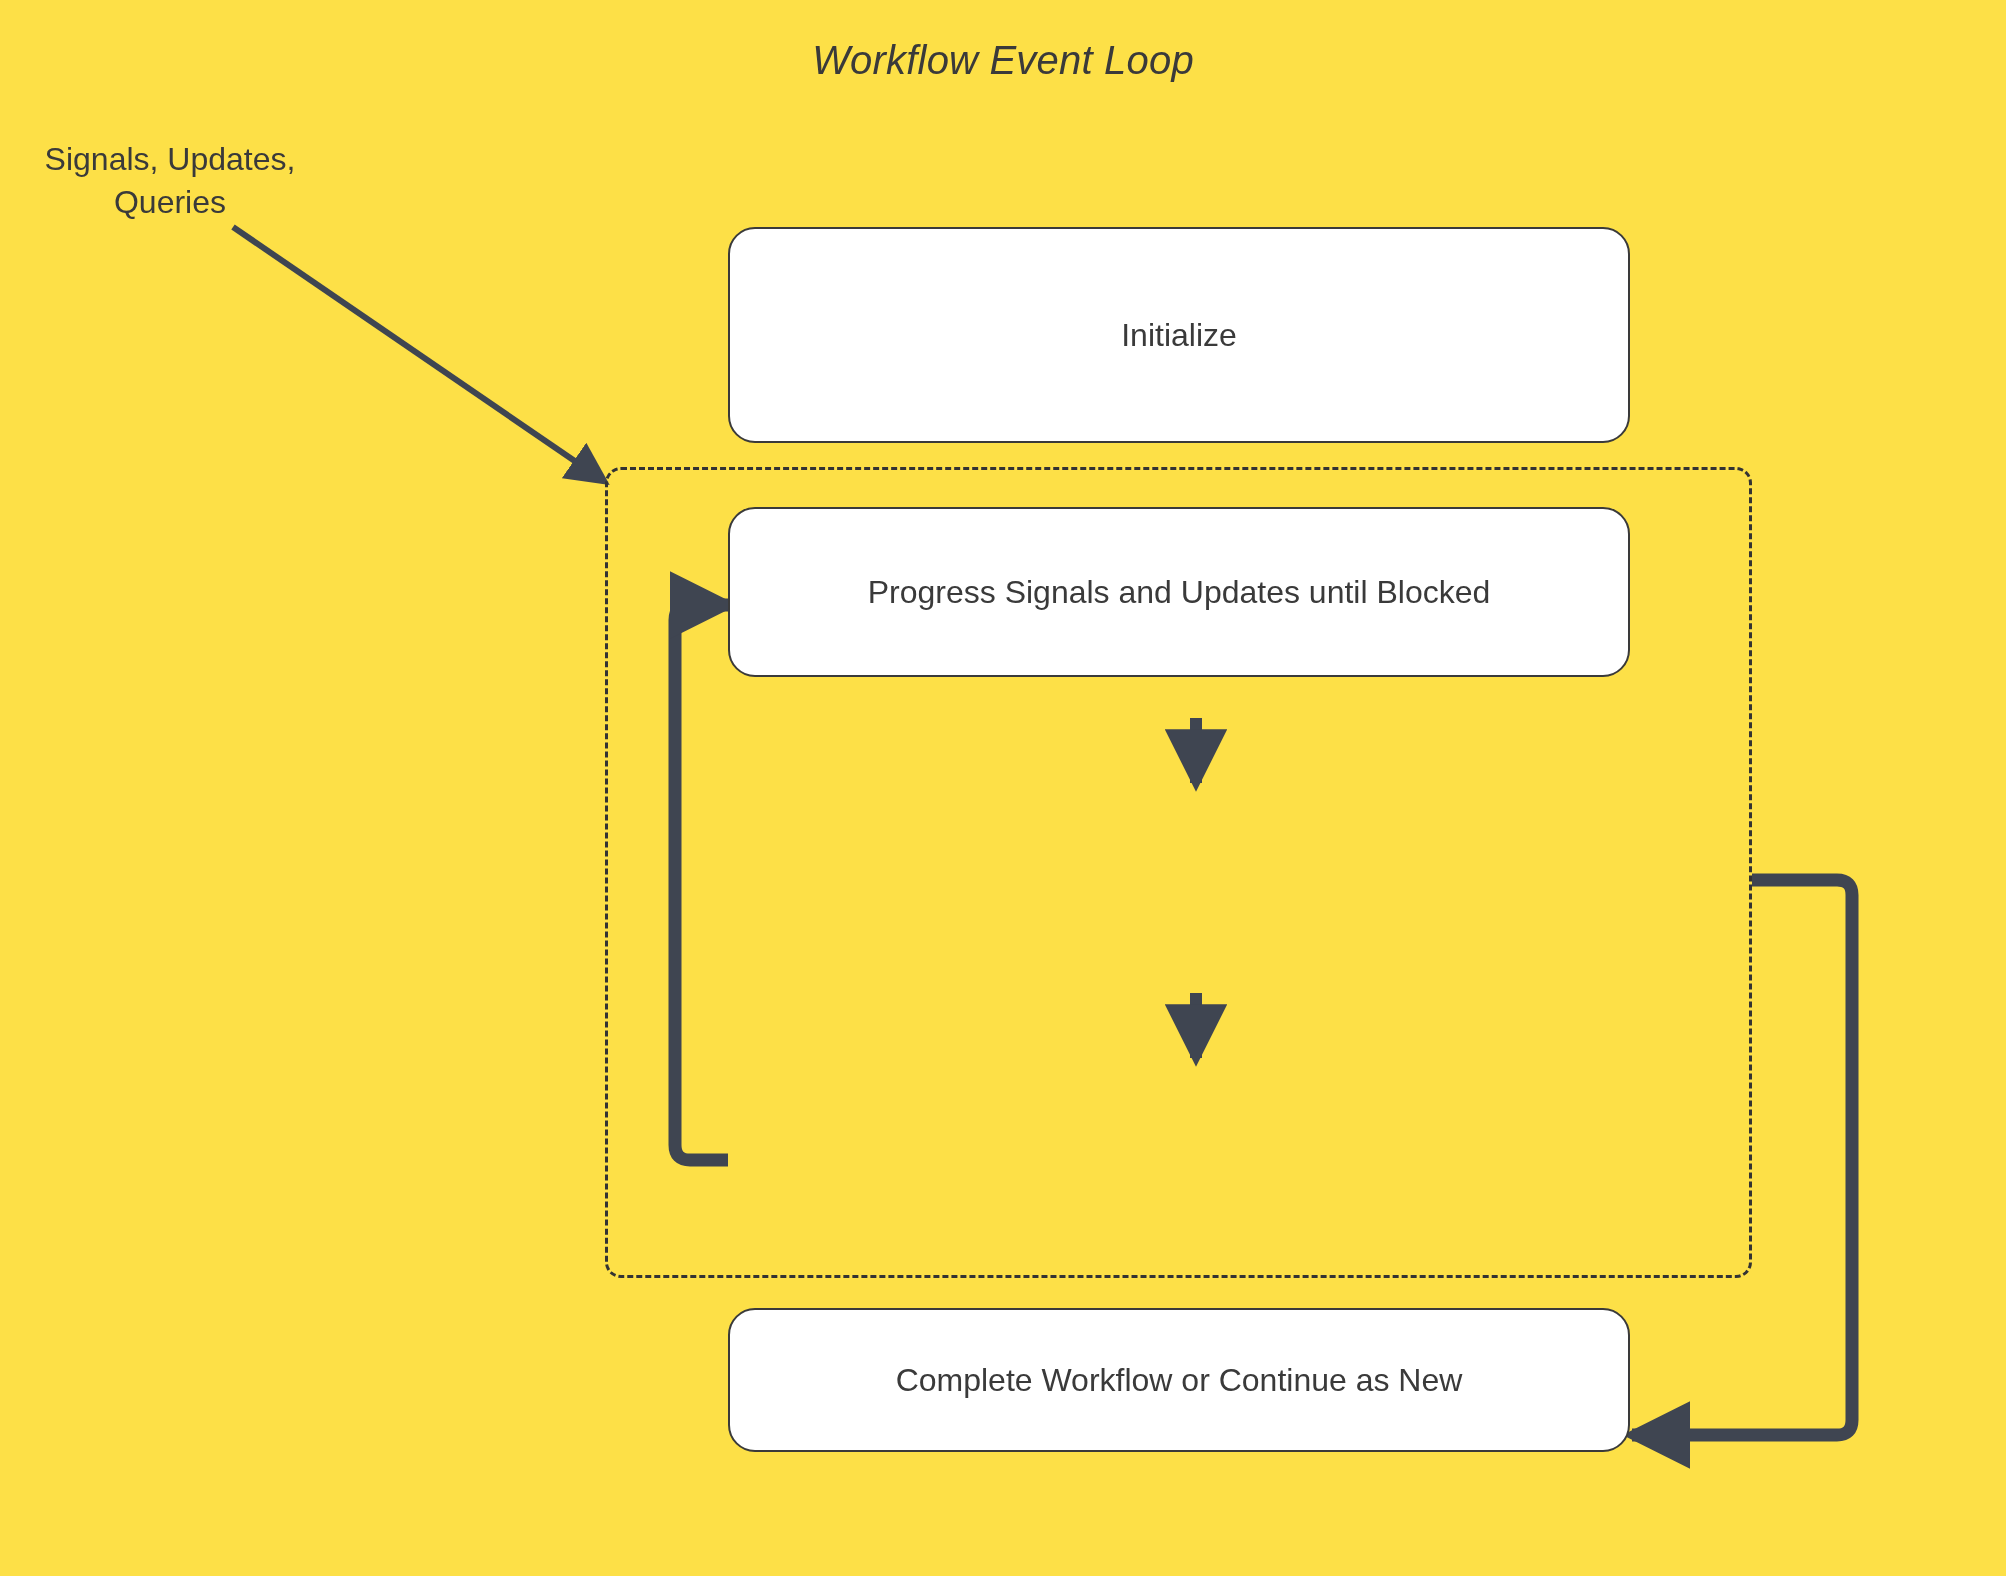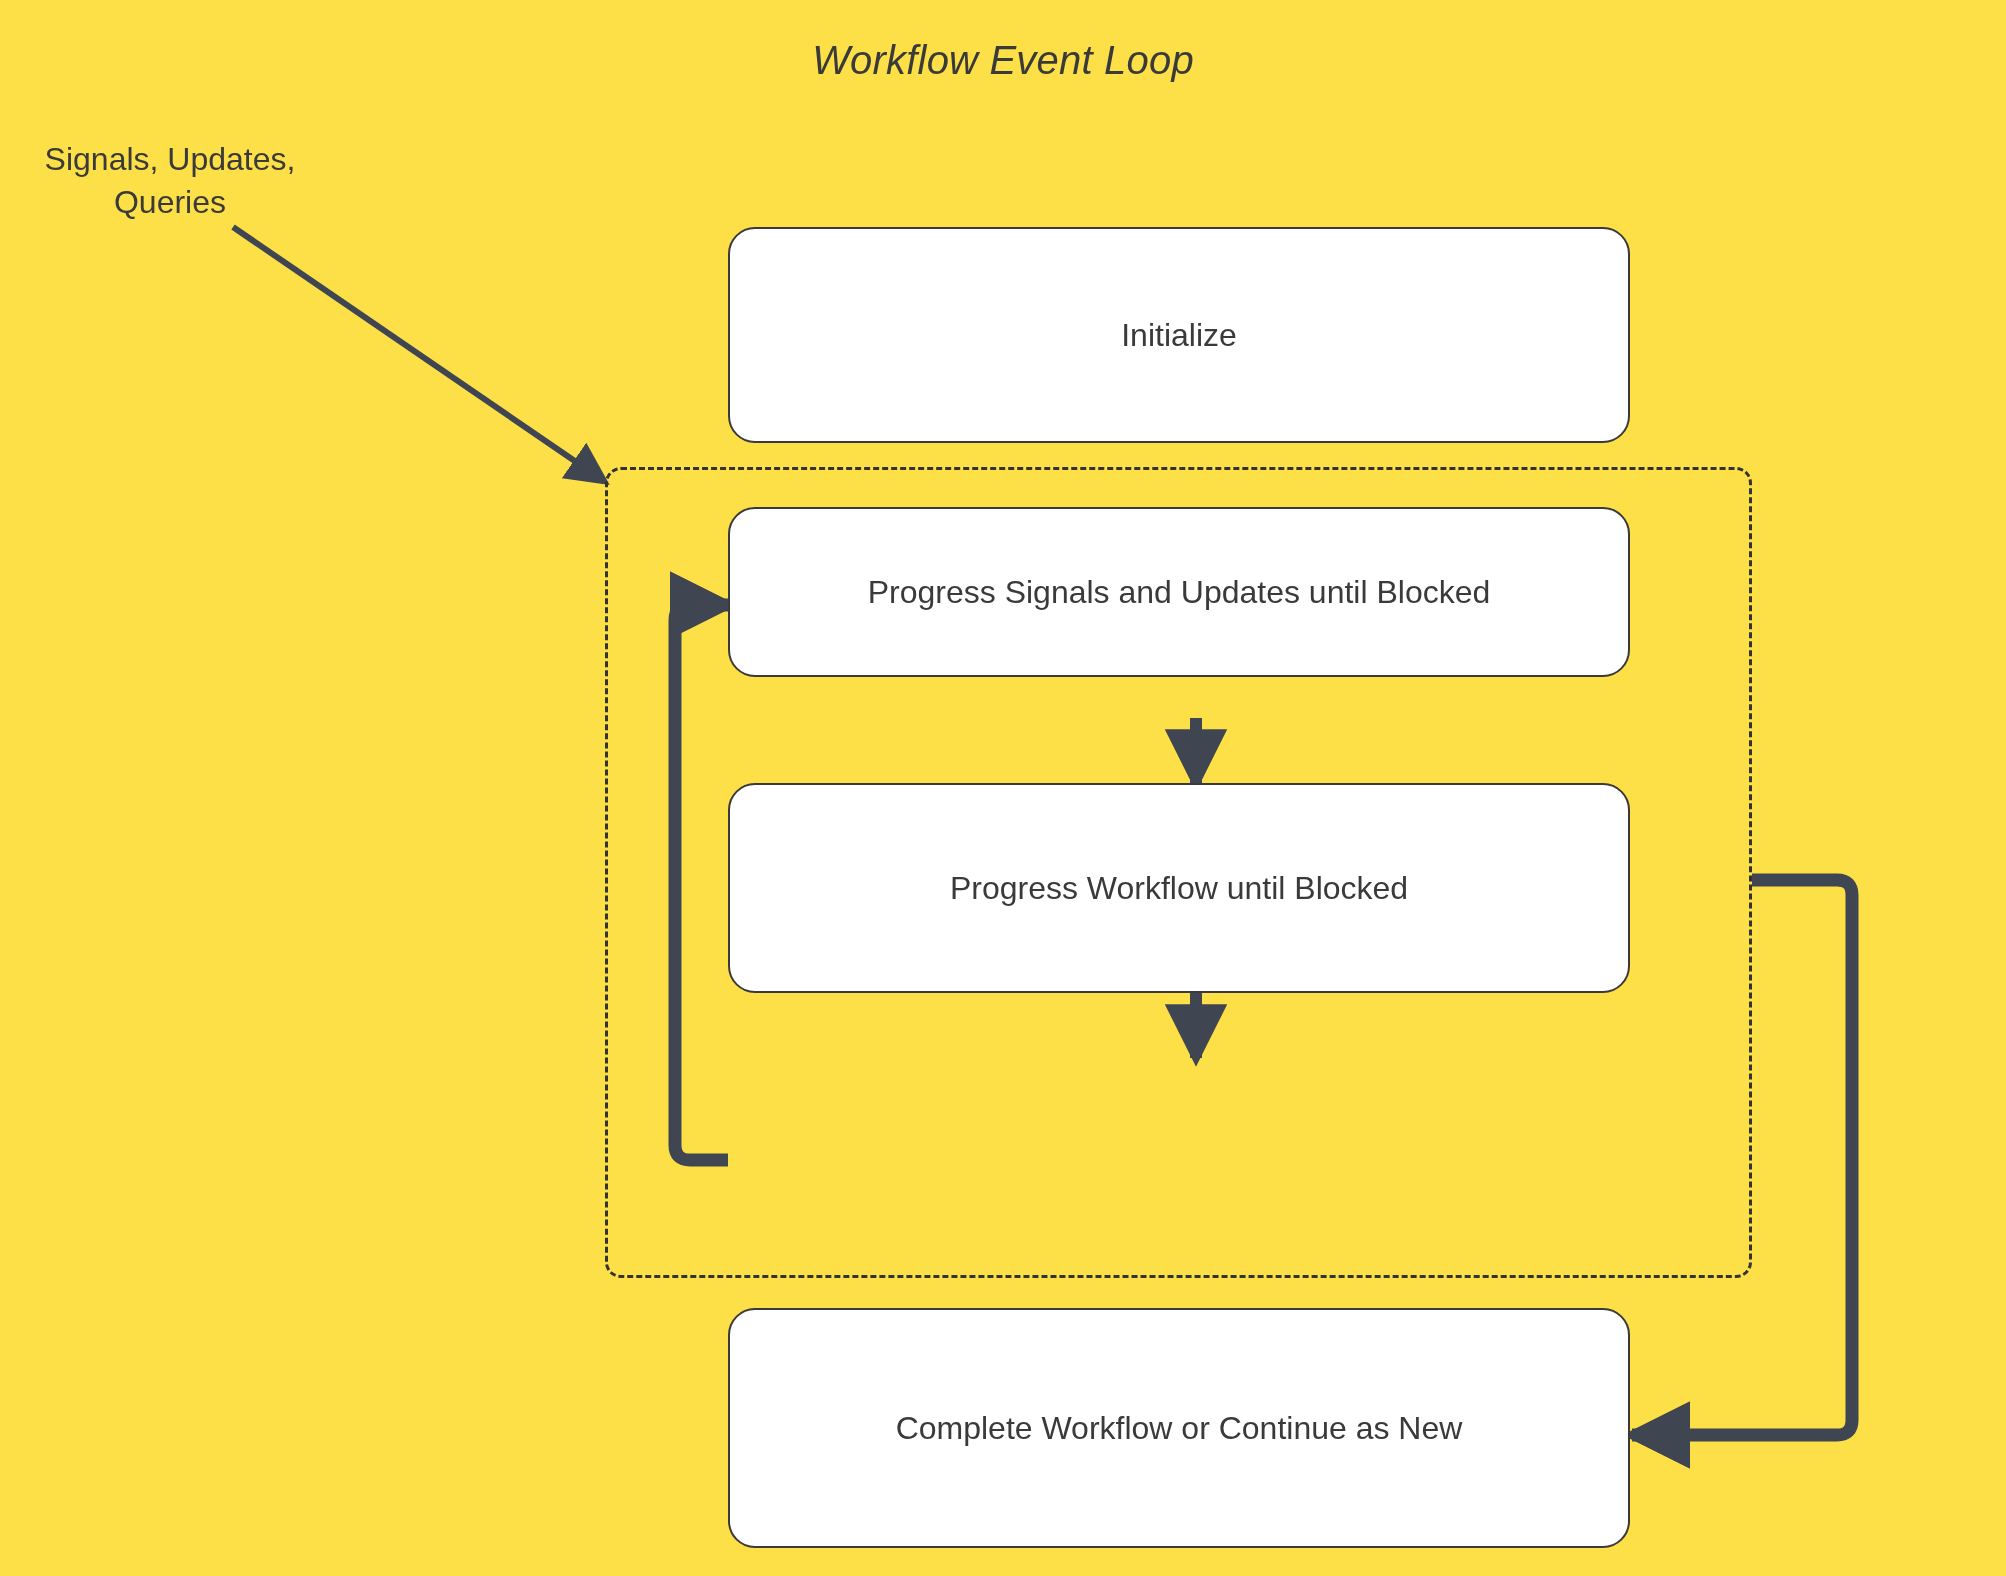--- a/index.html
+++ b/index.html
@@ -87,21 +87,21 @@
     font-size: 32px;
     color: #3a3a3a;
     text-align: center;
     line-height: 1.25;
     padding: 0 24px;
   }
   .node-initialize       { left: 728px; top: 227px;  width: 902px; height: 216px; }
   .node-progress-signals { left: 728px; top: 507px;  width: 902px; height: 170px; }
   .node-progress-wf      { left: 728px; top: 783px;  width: 902px; height: 210px; }
   .node-execute-queries  { left: 728px; top: 1058px; width: 902px; height: 210px; }
-  .node-complete         { left: 728px; top: 1308px; width: 902px; height: 240px; }
+  .node-complete         { left: 728px; top: 1308px; width: 902px; height: 144px; }
 </style>
 </head>
 <body>
 
 <div id="canvas">
 
   <div class="diagram-title">Workflow Event Loop</div>
 
   <div class="ext-label">
     <span class="ln">Signals, Updates,</span>
@@ -132,22 +132,19 @@
   <div class="loop-container"></div>
 
   <div class="node node-initialize">
     <span>Initialize</span>
   </div>
 
   <div class="node node-progress-signals">
     <span>Progress Signals and Updates until Blocked</span>
   </div>
 
-  <div class="node node-progress-wf">
-    <span>Progress Workflow until Blocked</span>
-  </div>
 
 
   <div class="node node-complete">
     <span>Complete Workflow or Continue as New</span>
   </div>
 
 </div>
 
 </body></html>

